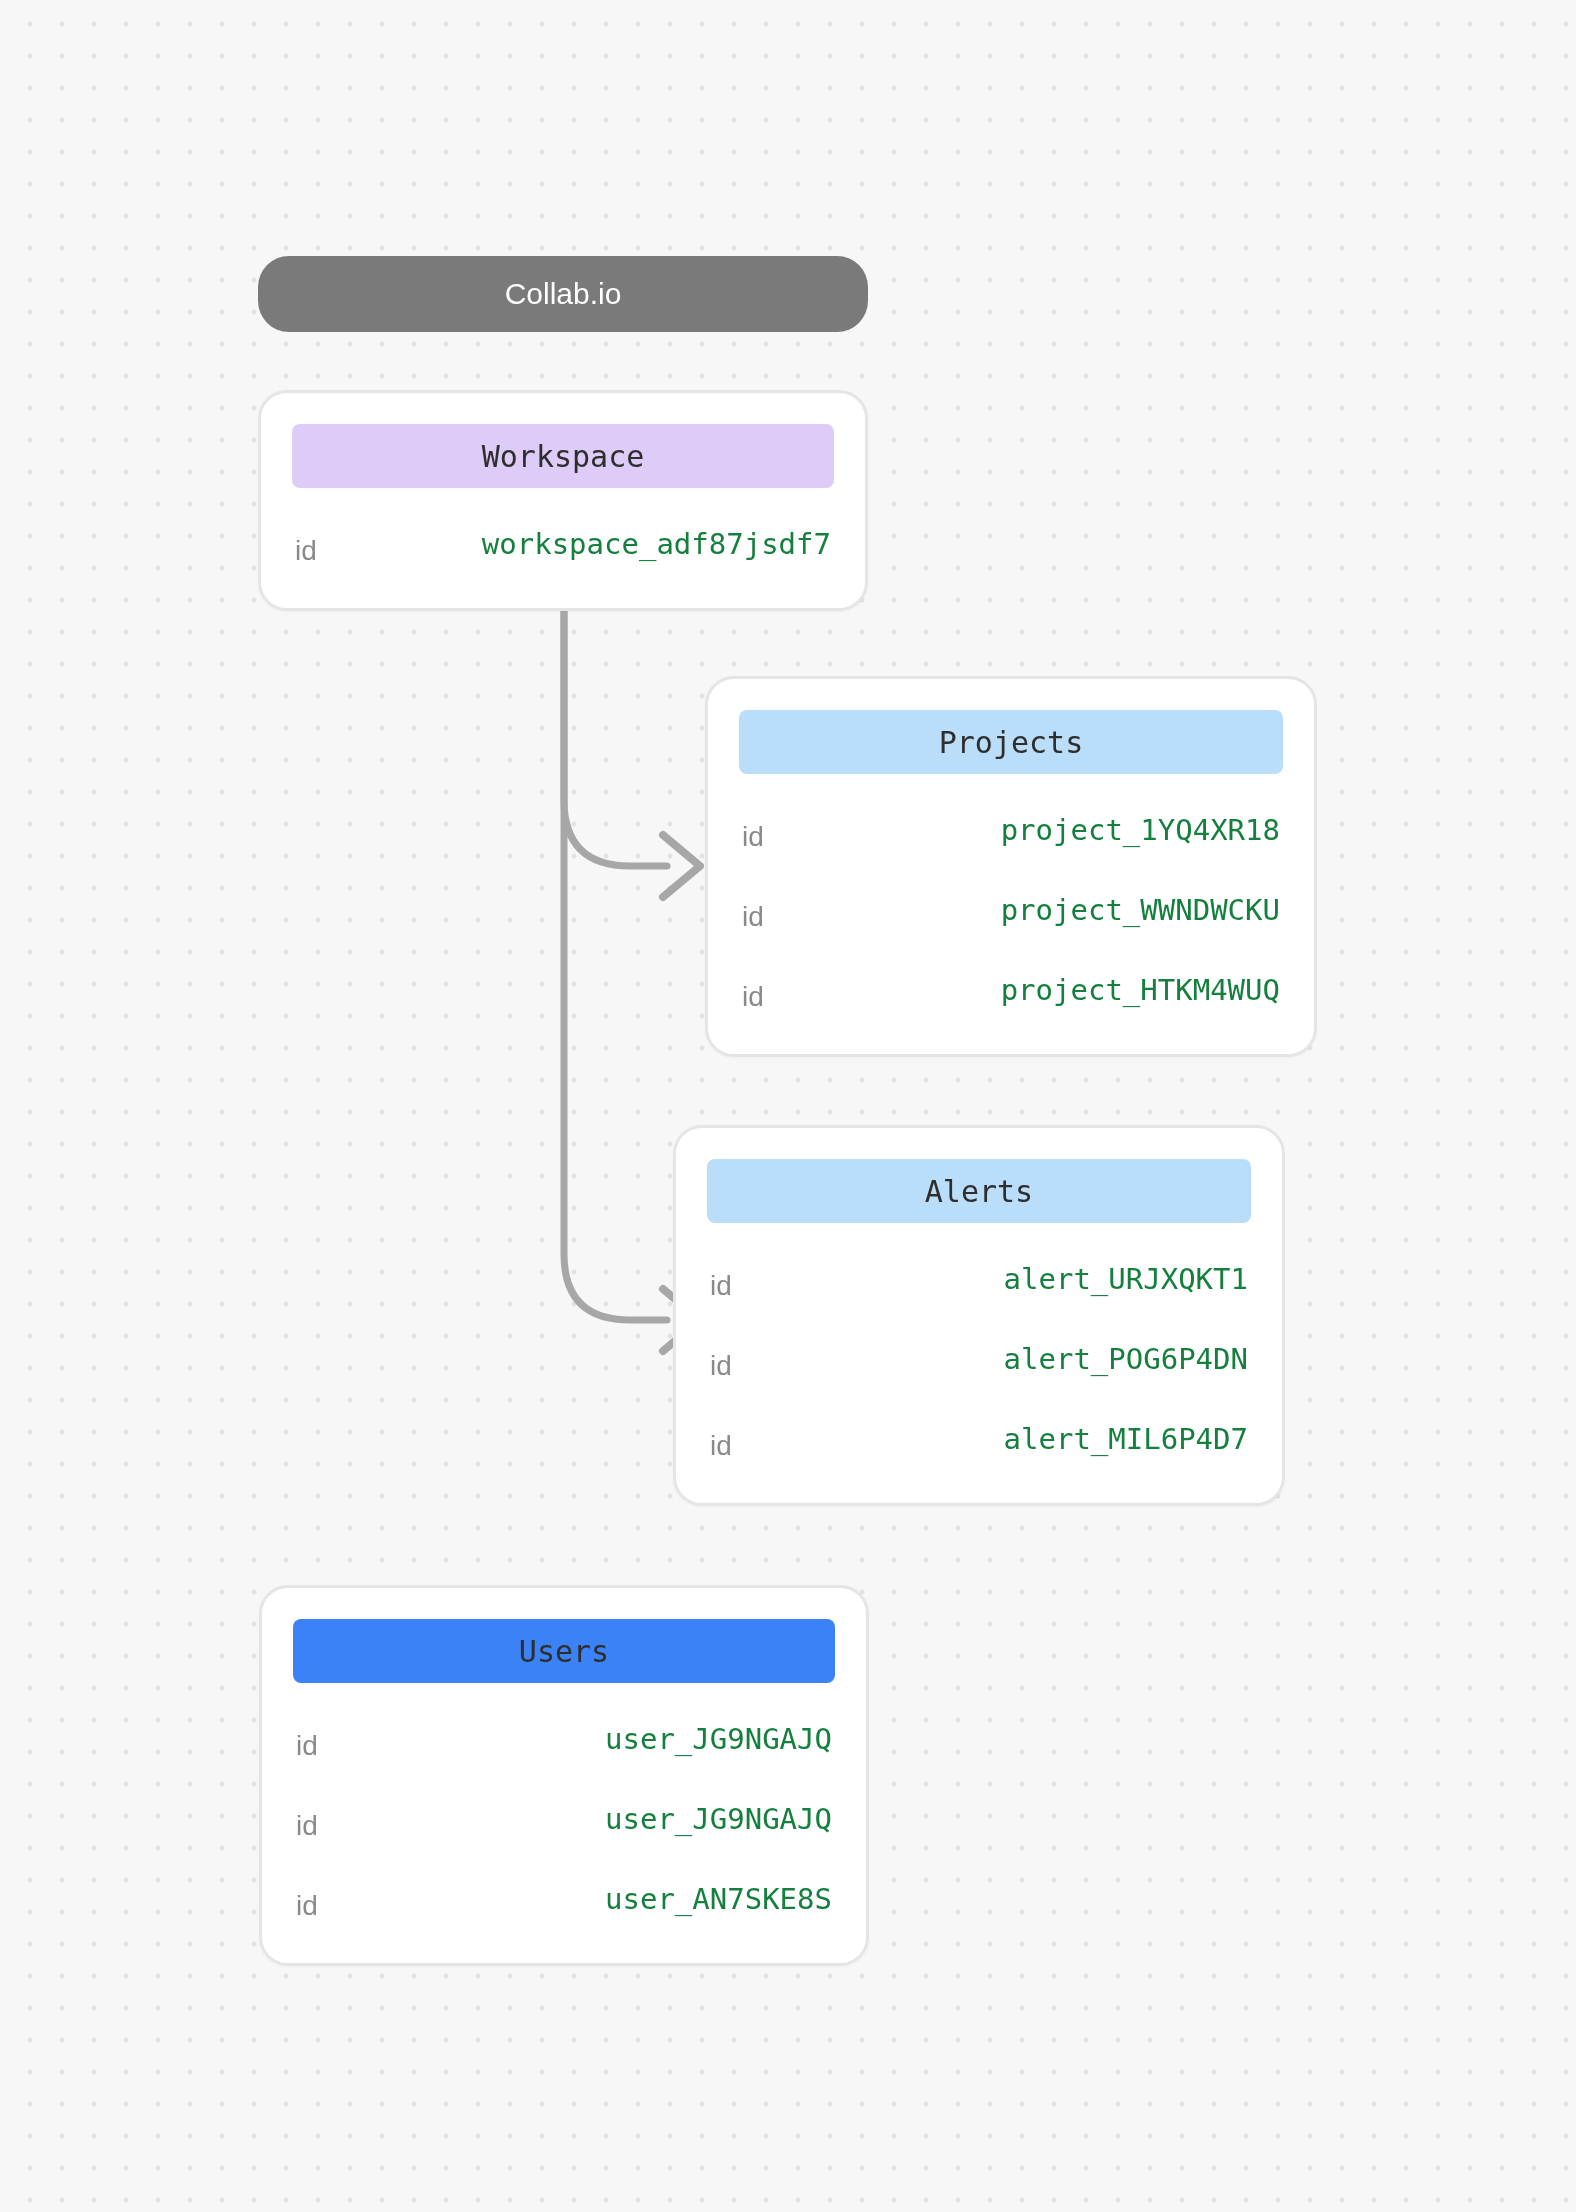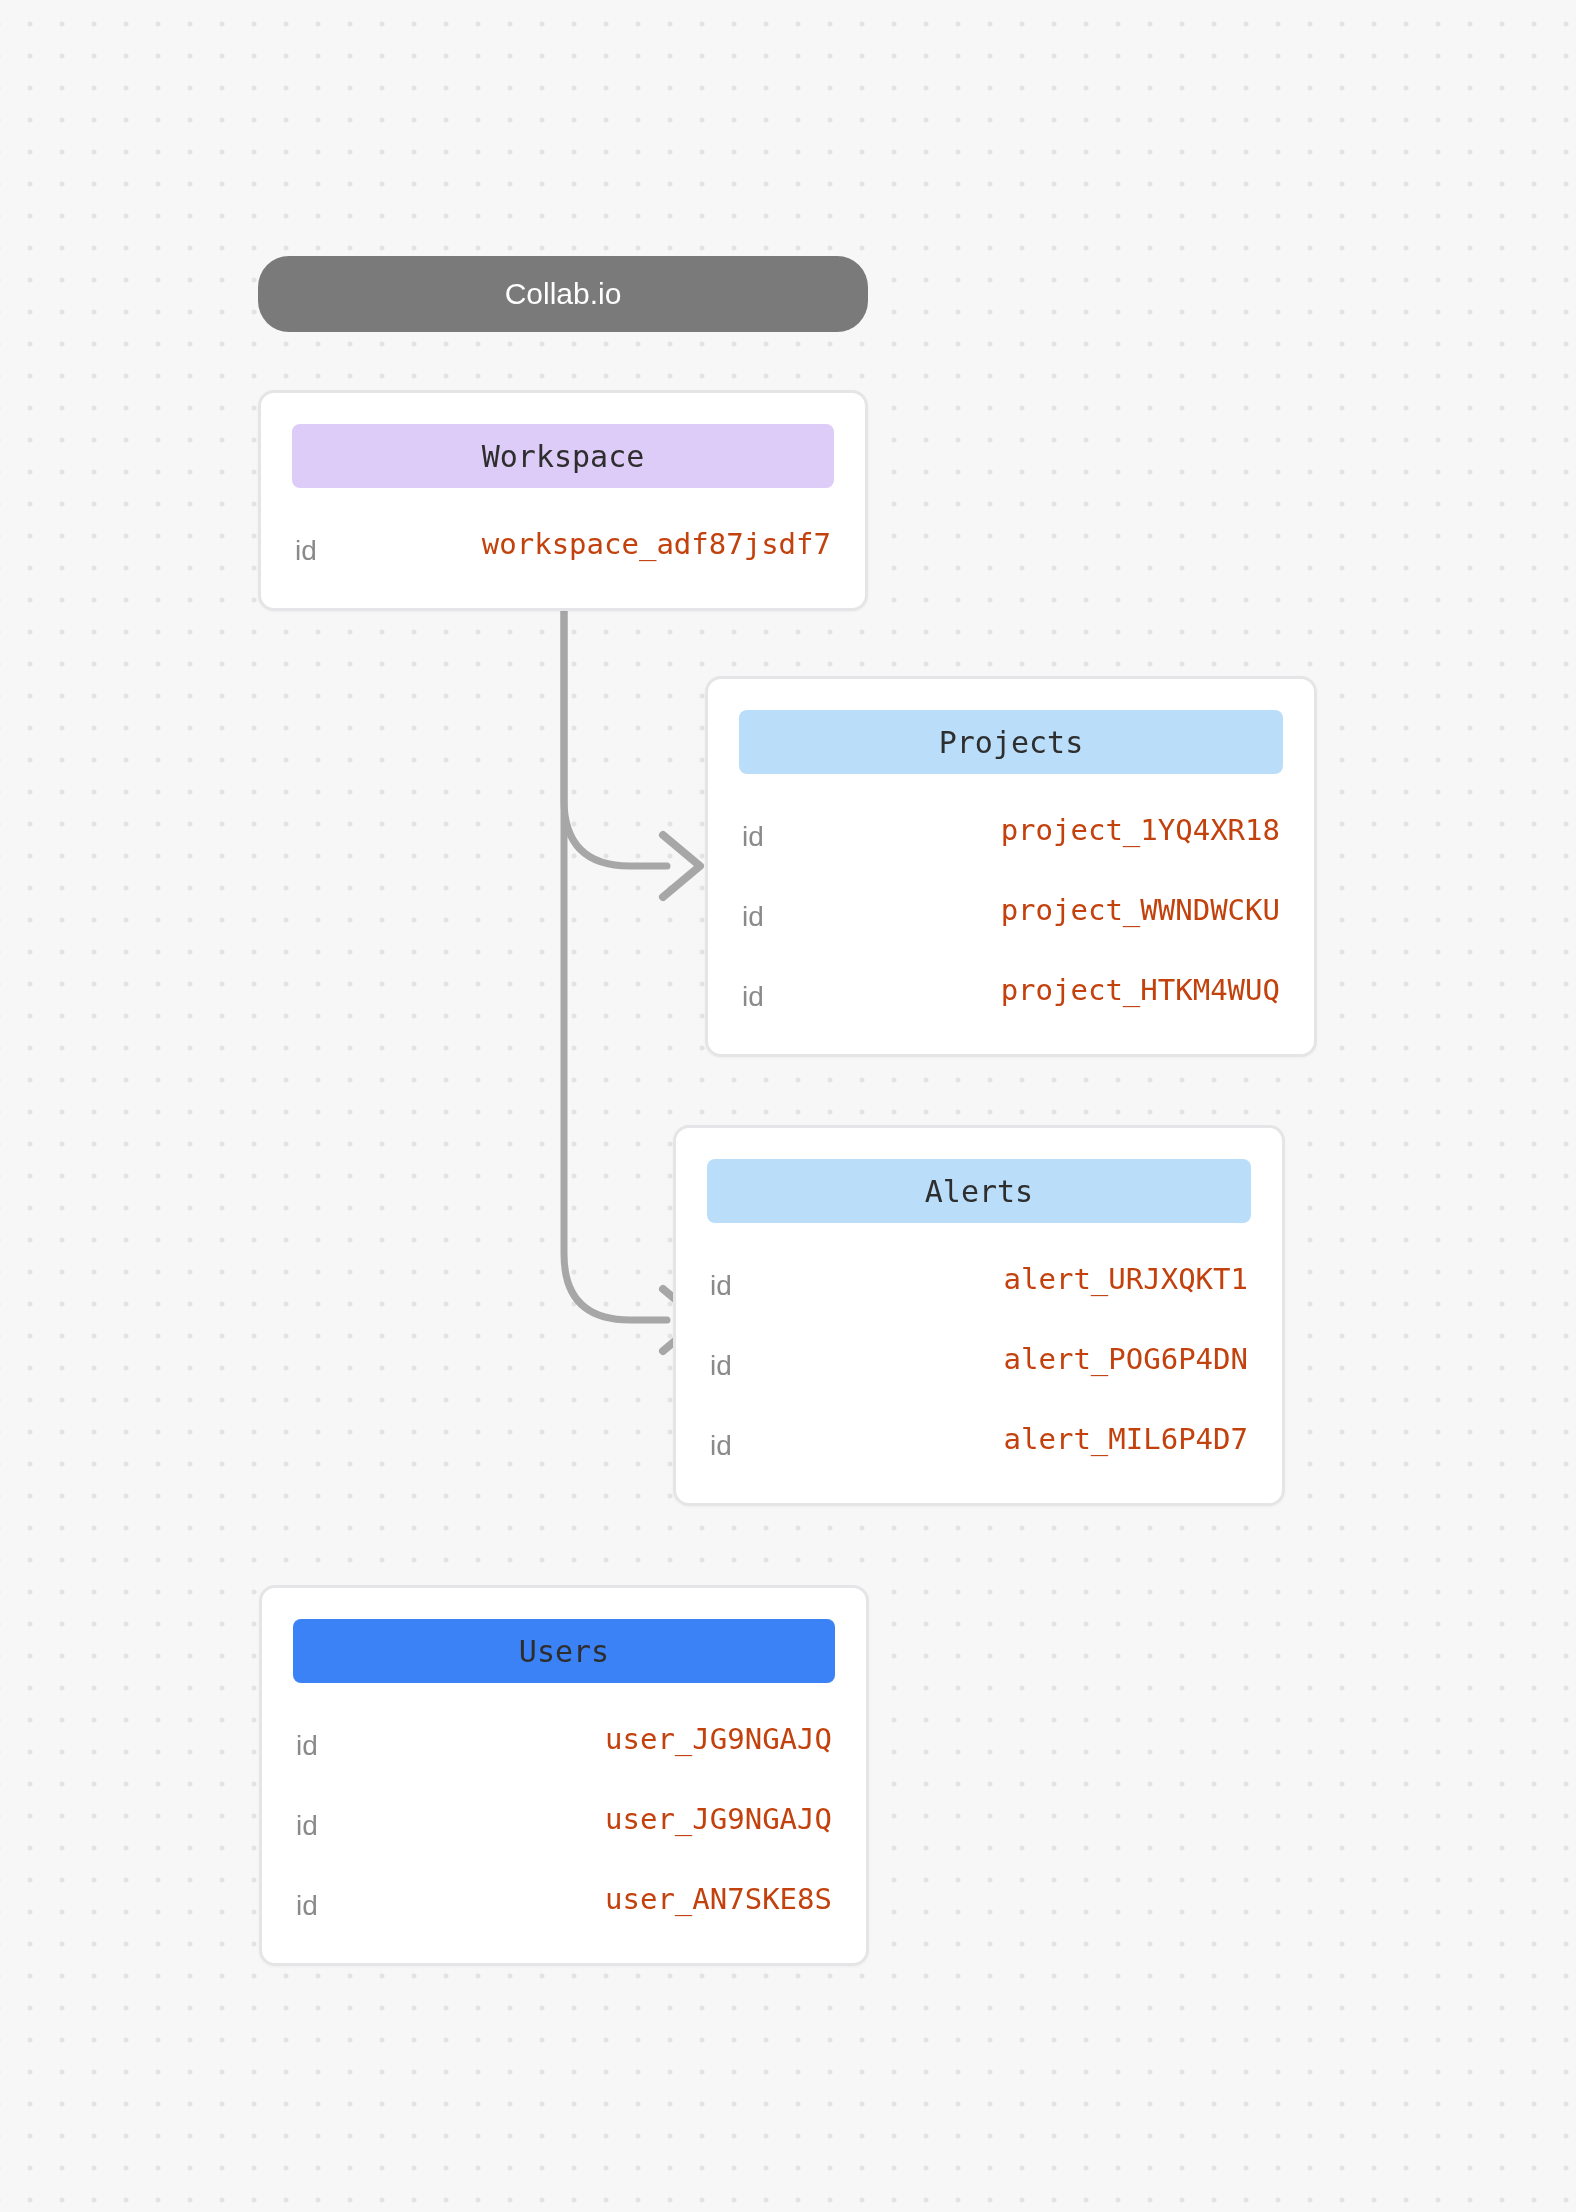--- a/index.html
+++ b/index.html
@@ -19,21 +19,21 @@
   .title-pill {
     position:absolute; left:258px; top:256px; width:610px; height:76px;
     border-radius:31px;
     display:flex; align-items:center; justify-content:center;
     color:#ffffff; font-size:30px;
   }
   .card {
     position:absolute; width:612px;
     background:#ffffff;
     border:3px solid #e5e5e7;
-    border-radius:16px;
+    border-radius:29px;
     padding:31px 31px 24px 31px;
     box-sizing:border-box;
     box-shadow:0 1px 3px rgba(0,0,0,0.04);
   }
   #card-workspace { left:258px; top:390px; width:610px; }
   #card-projects  { left:705px; top:676px; }
   #card-alerts    { left:673px; top:1125px; }
   #card-users     { left:259px; top:1585px; width:610px; }
   .card-header {
     height:64px; border-radius:8px;
@@ -43,21 +43,21 @@
   }
   .rows { margin-top:16px; }
   .row {
     height:80px;
     display:flex; align-items:center; justify-content:space-between;
     padding:0 3px;
   }
   .key { font-size:28px; color:#8a8a8a;margin-top:14px; }
   .value {
     font-family:"DejaVu Sans Mono", monospace;
-    font-size:29px; font-weight:500; color:#c2410c;
+    font-size:29px; font-weight:500; color:#15803d;
   }
 </style>
 </head>
 <body>
 
 <div class="canvas">
 
   <svg class="connector-layer" viewBox="0 0 1576 2212" xmlns="http://www.w3.org/2000/svg">
     <g fill="none" stroke="#a7a7a7" stroke-width="7" stroke-linecap="round" stroke-linejoin="round">
       <path d="M 564 609 V 1254 Q 564 1320 630 1320 H 667"></path>

